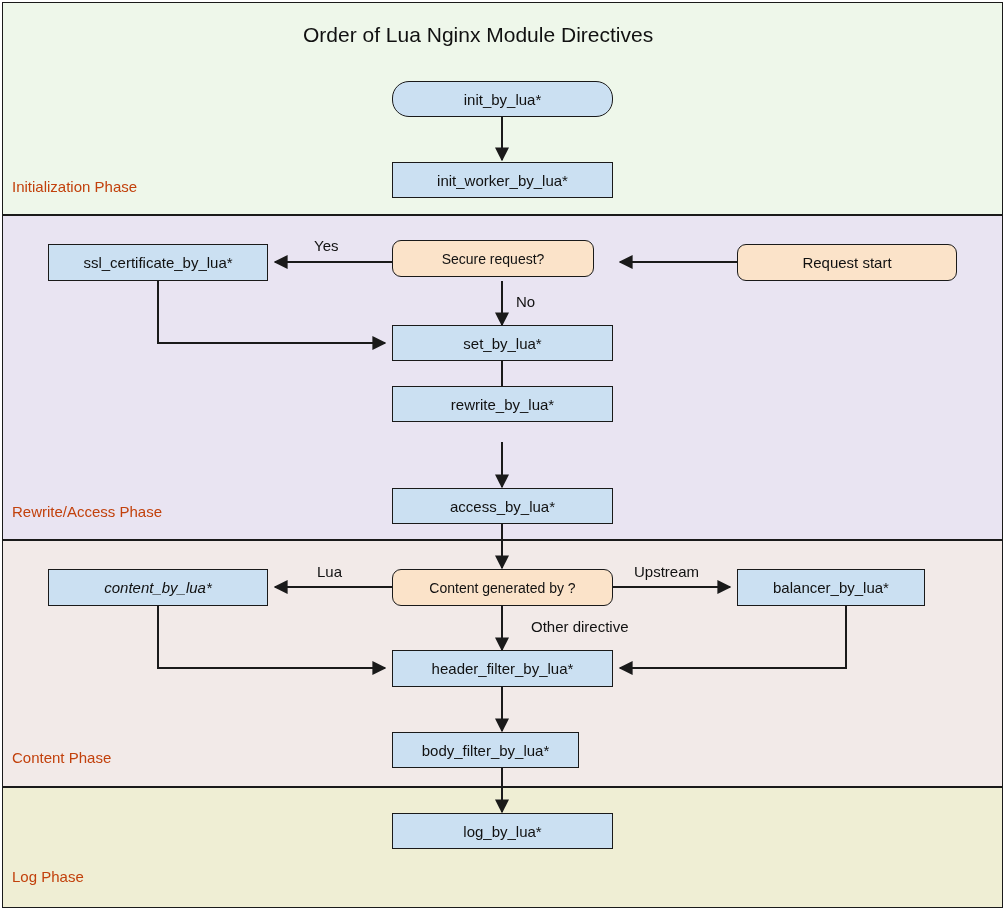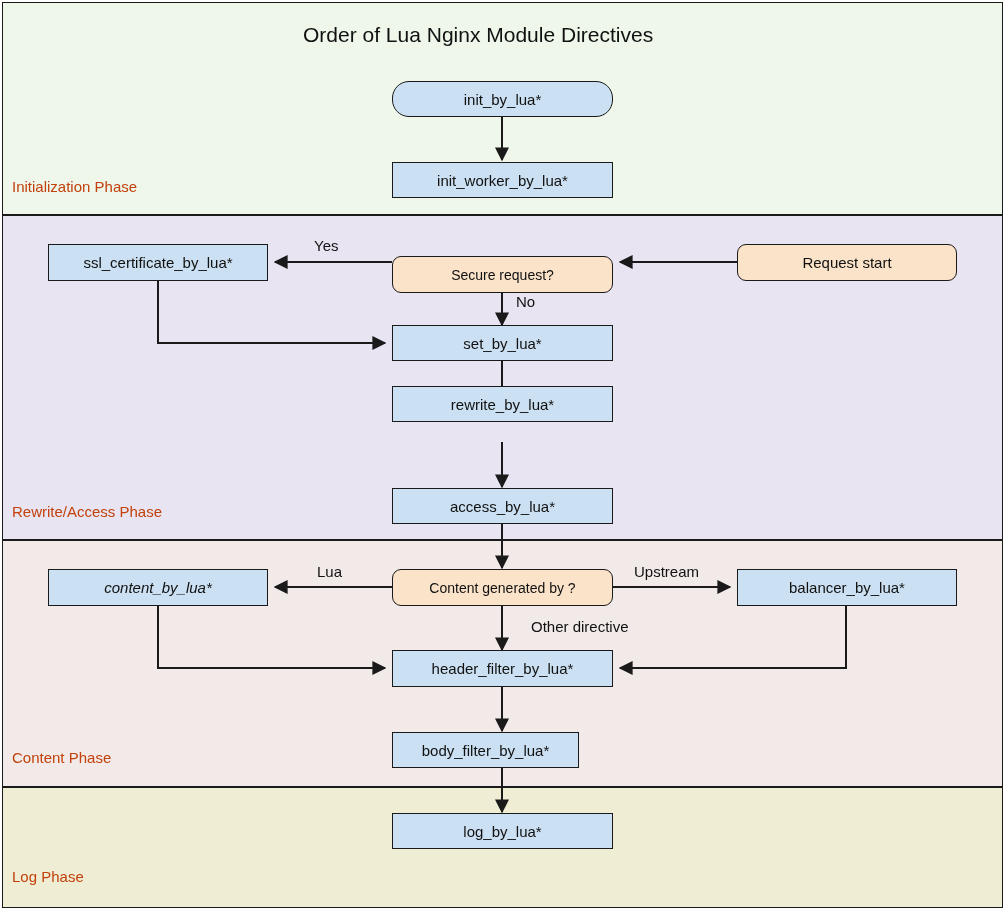--- a/index.html
+++ b/index.html
@@ -132,21 +132,21 @@
   </div>
 
   <div class="node terminal" style="left:737px; top:244px; width:220px; height:37px;">
     <span>Request start</span>
   </div>
 
   <div class="node process" style="left:392px; top:162px; width:221px; height:36px;">
     <span>init_worker_by_lua*</span>
   </div>
 
-  <div class="node decision" style="left:392px; top:256px; width:221px; height:37px;">
+  <div class="node decision" style="left:392px; top:240px; width:202px; height:37px;">
     <span>Secure request?</span>
   </div>
 
   <div class="node process" style="left:48px; top:244px; width:220px; height:37px;">
     <span>ssl_certificate_by_lua*</span>
   </div>
 
   <div class="node process" style="left:392px; top:325px; width:221px; height:36px;">
     <span>set_by_lua*</span>
   </div>
@@ -160,21 +160,21 @@
   </div>
 
   <div class="node decision" style="left:392px; top:569px; width:221px; height:37px;">
     <span>Content generated by ?</span>
   </div>
 
   <div class="node process" style="left:48px; top:569px; width:220px; height:37px;font-style:italic;">
     <span>content_by_lua*</span>
   </div>
 
-  <div class="node process" style="left:737px; top:569px; width:220px; height:37px;">
+  <div class="node process" style="left:737px; top:569px; width:188px; height:37px;">
     <span>balancer_by_lua*</span>
   </div>
 
   <div class="node process" style="left:392px; top:650px; width:221px; height:37px;">
     <span>header_filter_by_lua*</span>
   </div>
 
   <div class="node process" style="left:392px; top:732px; width:187px; height:36px;">
     <span>body_filter_by_lua*</span>
   </div>

